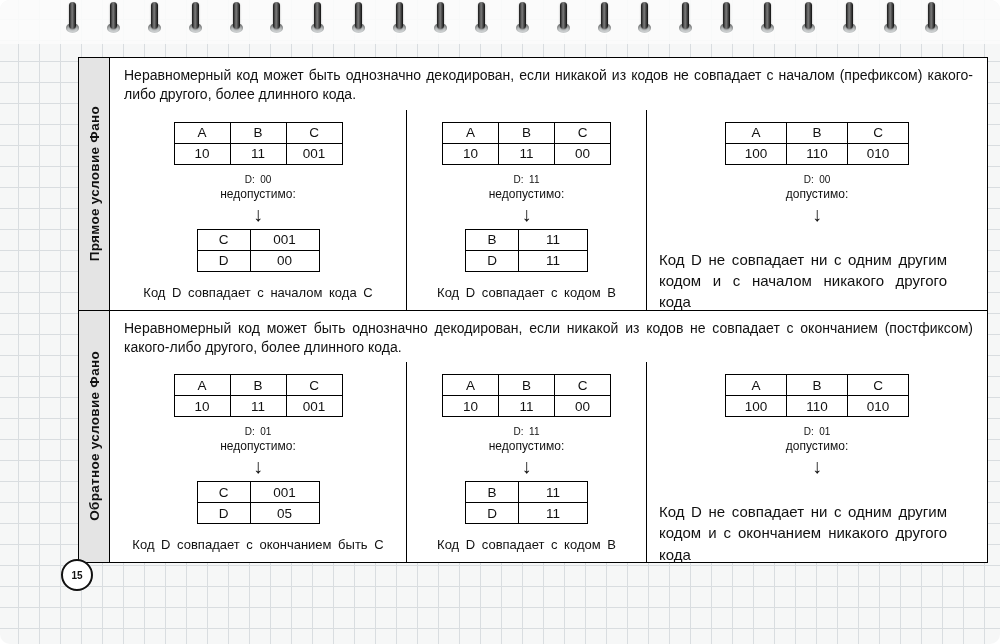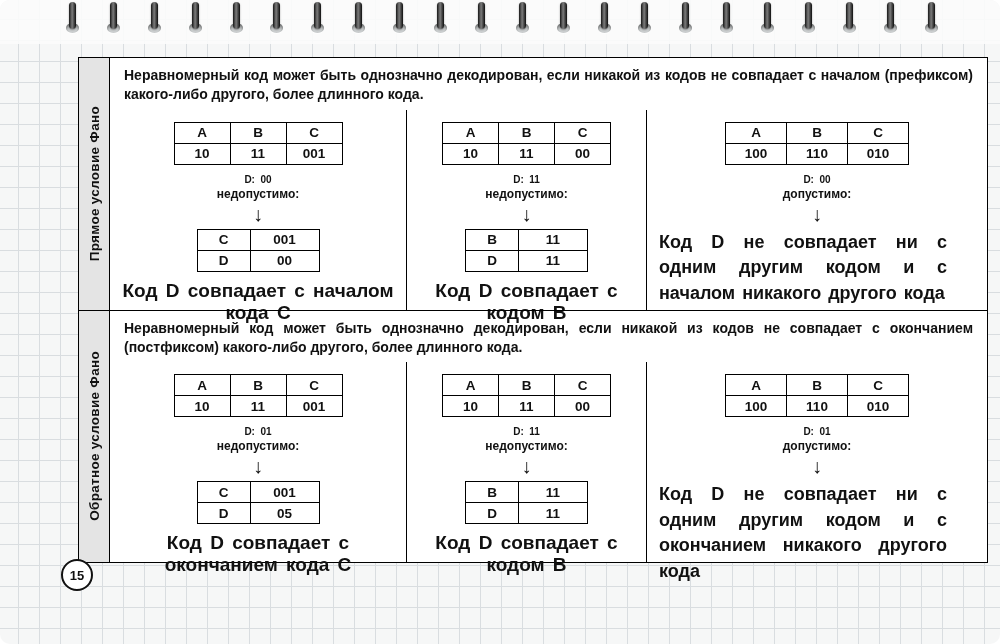--- a/index.html
+++ b/index.html
@@ -23,45 +23,45 @@
         background:linear-gradient(90deg,#161616,#7c7c7c 45%,#0e0e0e);box-shadow:0 1px 2px rgba(0,0,0,.35);}
   
   .sheet{position:absolute;left:78px;top:57px;width:910px;height:506px;background:#fff;
          border:1px solid #000;display:flex;flex-direction:column;box-sizing:border-box;}
   .sec{flex:1 1 0;display:flex;min-height:0;}
   .sec + .sec{border-top:1px solid #000;}
   .side{width:30px;background:#e4e4e4;border-right:1px solid #000;display:flex;
         align-items:center;justify-content:center;flex:none;}
   .side span{writing-mode:vertical-rl;transform:rotate(180deg);font-weight:700;
              font-size:13.5px;letter-spacing:.3px;white-space:nowrap;}
-  .main{flex:1;display:flex;flex-direction:column;min-width:0;font-weight:bold;}
+  .main{flex:1;display:flex;flex-direction:column;min-width:0;}
   .intro{margin:0;padding:8px 14px 5px;font-size:14px;line-height:1.38;text-align:justify;}
   .cols{flex:1;display:flex;min-height:0;}
   .col{display:flex;flex-direction:column;align-items:center;padding:8px 10px;box-sizing:border-box;}
   .col-a{width:297px;border-right:1px solid #000;}
   .col-b{width:240px;border-right:1px solid #000;}
   .col-c{flex:1;}
   table{border-collapse:collapse;background:#fff;}
   .codes{margin-top:4px;}
   .codes td{border:1px solid #000;width:47px;height:20px;padding:0 4px;
             text-align:center;font-size:13.5px;}
   .col-c .codes td{width:52px;}
   .pair{margin-top:5px;}
   .pair td.c1{width:44px;}
   .pair td.c2{width:60px;}
   .dline{margin-top:9px;font-size:10px;white-space:pre;}
   .verdict{margin-top:2px;font-size:12px;}
   .arrow{font-size:20px;line-height:1;margin-top:3px;}
-  .caption{margin-top:auto;padding:8px 2px 2px;font-size:19px;text-align:center;word-spacing:3px;}
-  .note{margin-top:6px;font-size:18px;text-align:justify;max-width:288px;line-height:1.42;
+  .caption{margin-top:auto;padding:8px 2px 2px;font-size:13px;text-align:center;word-spacing:3px;}
+  .note{margin-top:25px;font-size:15px;text-align:justify;max-width:288px;line-height:1.42;
         word-spacing:2px;align-self:flex-start;margin-left:2px;}
   
   .page-num{position:absolute;left:61px;top:559px;width:28px;height:28px;border:2px solid #111;
             border-radius:50%;background:#fff;display:flex;align-items:center;justify-content:center;
-            font-weight:700;font-size:13px;}
+            font-weight:700;font-size:10px;}
 </style>
 </head>
 <body>
 
 <div class="canvas">
   <div class="topstrip"></div>
   <div class="binding">
       <span class="loop">
         <span class="hole"></span>
         <span class="wire"></span>
@@ -284,21 +284,21 @@
                   <tr>
                 <td class="c1">C</td>
                 <td class="c2">001</td>
               </tr>
               <tr>
                 <td class="c1">D</td>
                 <td class="c2">05</td>
               </tr>
             </tbody>
               </table>
-            <div class="caption">Код D совпадает с окончанием кода C</div>
+            <div class="caption">Код D совпадает с окончанием быть C</div>
           </div>
 
           <div class="col col-b">
             <table class="codes">
               <tbody>
                   <tr>
                 <td>A</td>
                 <td>B</td>
                 <td>C</td>
               </tr>

